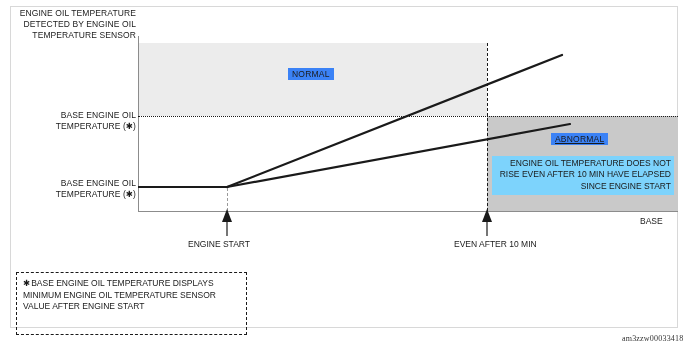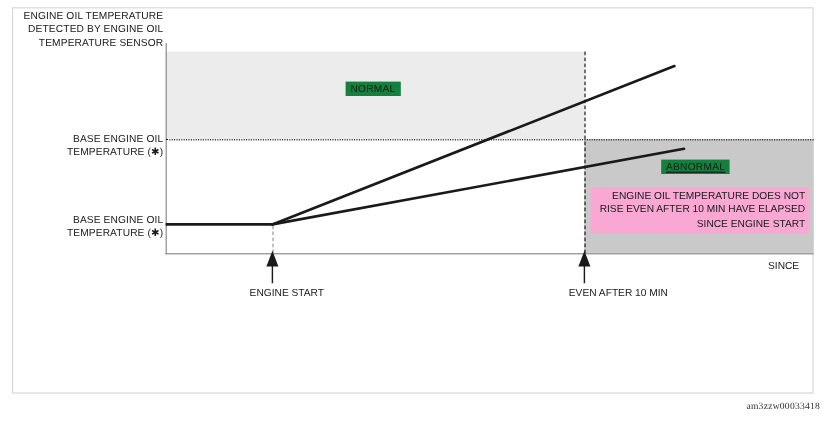--- a/index.html
+++ b/index.html
@@ -105,58 +105,57 @@
     left: 0;
     top: 0;
     width: 688px;
     height: 353px;
     pointer-events: none;
   }
 
   
   .tag {
     position: absolute;
-    background: #15803d;
+    background: #3b82f6;
     font-size: 8.5px;
     color: #1a1a1a;
     padding: 1px 4px;
     white-space: nowrap;
     letter-spacing: 0.2px;
   }
   #tag-normal   { left: 288px; top: 68px; }
   #tag-abnormal { left: 551px; top: 133px; text-decoration: underline; }
 
   .abnormal-note {
     position: absolute;
     left: 492px;
     top: 156px;
     width: 182px;
     text-align: right;
     font-size: 8.5px;
     line-height: 11.4px;
     color: #1a1a1a;
-    background: #f9a8d4;
+    background: #7dd3fc;
     padding: 2px 3px 3px 3px;
     box-sizing: border-box;
   }
 
   
   .time-label {
     position: absolute;
     left: 640px;
     top: 216px;
     font-size: 8.5px;
     color: #1a1a1a;
   }
   .callout-label {
     position: absolute;
     font-size: 8.5px;
     color: #1a1a1a;
     white-space: nowrap;
-    margin-left: 20px;
   }
   #callout-engine-start { left: 188px; top: 239px; }
   #callout-after-10min  { left: 434px; top: 239px; padding-left: 20px; }
 
   
   .footnote {
     position: absolute;
     left: 16px;
     top: 272px;
     width: 231px;
@@ -224,19 +223,22 @@
 
   <div class="ylabel" id="ylabel-base">
     <div>BASE ENGINE OIL</div>
     <div>TEMPERATURE (✱)</div>
   </div>
 
   <div class="tag" id="tag-normal">NORMAL</div>
   <div class="tag" id="tag-abnormal">ABNORMAL</div>
   <div class="abnormal-note">ENGINE OIL TEMPERATURE DOES NOT RISE EVEN AFTER 10 MIN HAVE ELAPSED SINCE ENGINE START</div>
 
-  <div class="time-label">SINCE</div>
+  <div class="time-label">BASE</div>
   <div class="callout-label" id="callout-engine-start">ENGINE START</div>
   <div class="callout-label" id="callout-after-10min">EVEN AFTER 10 MIN</div>
 
+  <div class="footnote">
+    <span class="star">✱</span><span>BASE ENGINE OIL TEMPERATURE DISPLAYS MINIMUM ENGINE OIL TEMPERATURE SENSOR VALUE AFTER ENGINE START</span>
+  </div>
 
   <div class="figure-code">am3zzw00033418</div>
 </div>
 
 </body></html>

